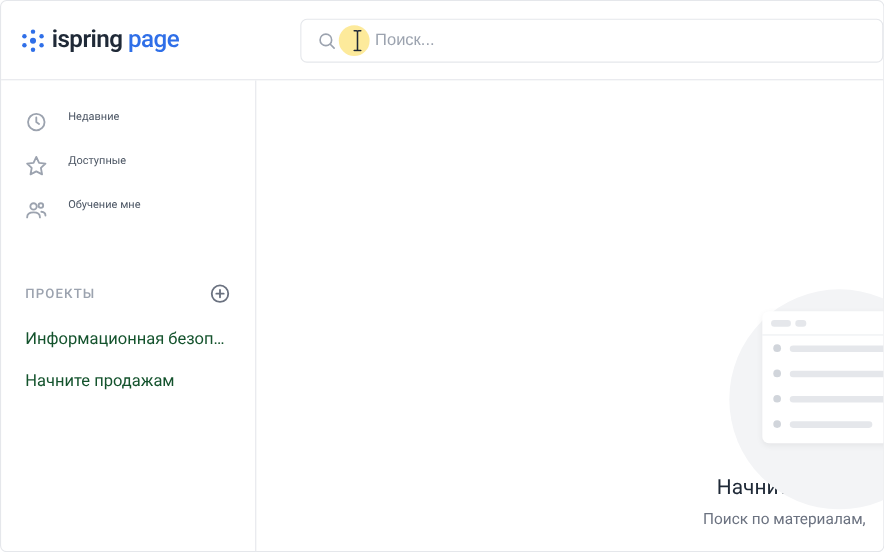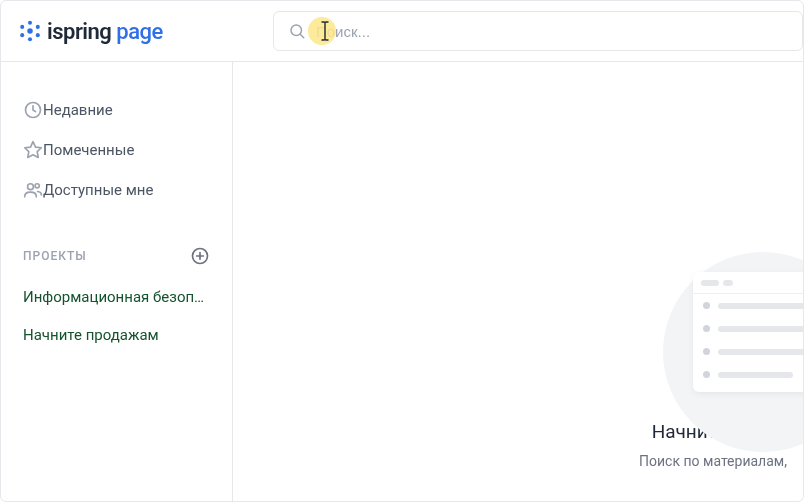--- a/index.html
+++ b/index.html
@@ -1,33 +1,33 @@
 <!DOCTYPE html>
 <html><head>
 <meta charset="utf-8">
 <style>
   * { box-sizing: border-box; margin: 0; padding: 0; }
   html, body { width: 804px; height: 502px; font-family: -apple-system, BlinkMacSystemFont, "Segoe UI", Roboto, Arial, sans-serif; background: #fff; overflow: hidden; }
   .app { display: flex; flex-direction: column; width: 100%; height: 100%; border: 1px solid #e5e7eb; border-radius: 6px; }
-  .topbar { display: flex; align-items: center; height: 61px; border-bottom: 1px solid #e5e7eb; }
+  .topbar { display: flex; align-items: center; height: 72px; border-bottom: 1px solid #e5e7eb; }
   .logo { width: 232px; display: flex; align-items: center; padding-left: 18px; gap: 6px; }
   .logo-mark { width: 22px; height: 22px; color: #2f6fe8; }
   .logo-text { font-size: 22px; font-weight: 600; letter-spacing: -0.5px; }
   .logo-ispring { color: #1f2937; }
   .logo-page { color: #2f6fe8; font-weight: 500; }
   .search-wrap { flex: 1; padding: 0 0 0 40px; display: flex; align-items: center; }
-  .search { flex: 1; display: flex; align-items: center; height: 40px; border: 1px solid #e5e7eb; border-radius: 6px; padding: 0 14px; position: relative; }
+  .search { flex: 1; display: flex; align-items: center; height: 40px; border: 1px solid #e5e7eb; border-radius: 6px; padding: 0 14px; position: relative; gap: 25px; }
   .search svg { color: #9ca3af; flex-shrink: 0; }
   .search input { flex: 1; border: none; outline: none; font-size: 15px; margin-left: 10px; color: #374151; background: transparent; }
   .search input::placeholder { color: #9ca3af; }
   .cursor-highlight { position: absolute; left: 34px; top: 50%; transform: translateY(-50%); width: 28px; height: 28px; background: #fde68a; border-radius: 50%; opacity: 0.85; pointer-events: none; }
   .text-cursor { position: absolute; left: 45px; top: 50%; transform: translateY(-50%); color: #374151; pointer-events: none; }
   .body { flex: 1; display: flex; overflow: hidden; }
   .sidebar { width: 232px; border-right: 1px solid #e5e7eb; padding: 28px 0 0 0; display: flex; flex-direction: column; }
-  .nav-item { display: flex; align-items: center; height: 40px; padding: 0 22px; gap: 0; color: #6b7280; cursor: pointer; font-size: 15px; }
+  .nav-item { display: flex; align-items: flex-start; height: 40px; padding: 0 22px; gap: 19px; color: #6b7280; cursor: pointer; font-size: 10px; }
   .nav-item svg { width: 20px; height: 20px; color: #9ca3af; flex-shrink: 0; }
   .nav-item span { color: #4b5563; }
   .section-header { display: flex; align-items: center; justify-content: space-between; padding: 0 22px; margin-top: 36px; margin-bottom: 12px; }
   .section-title { font-size: 12px; letter-spacing: 1px; color: #9ca3af; font-weight: 500; }
   .add-btn { color: #6b7280; cursor: pointer; display: flex; }
   .project-item { padding: 10px 22px; font-size: 15px; color: #14532d; cursor: pointer; white-space: nowrap; overflow: hidden; text-overflow: ellipsis; }
   .main { flex: 1; position: relative; overflow: hidden; }
   .empty-state { position: absolute; right: -40px; top: 200px; text-align: center; width: 260px; }
   .empty-illustration { width: 180px; height: 130px; margin: 0 auto 28px auto; position: relative; }
   .illus-circle { position: absolute; right: -60px; top: -10px; width: 200px; height: 200px; border-radius: 50%; background: #f3f4f6; }
@@ -81,30 +81,30 @@
         <svg viewBox="0 0 24 24" fill="none" stroke="currentColor" stroke-width="2" stroke-linecap="round">
             <circle cx="12" cy="12" r="9"></circle>
             <polyline points="12 7 12 12 15 14"></polyline>
           </svg>
         <span>Недавние</span>
       </div>
       <div class="nav-item">
         <svg viewBox="0 0 24 24" fill="none" stroke="currentColor" stroke-width="2" stroke-linejoin="round">
             <polygon points="12 2 15 8.5 22 9.3 17 14 18.3 21 12 17.8 5.7 21 7 14 2 9.3 9 8.5 12 2"></polygon>
           </svg>
-        <span>Помеченные</span>
+        <span>Доступные</span>
       </div>
       <div class="nav-item">
         <svg viewBox="0 0 24 24" fill="none" stroke="currentColor" stroke-width="2" stroke-linecap="round">
             <circle cx="9" cy="8" r="3.5"></circle>
             <path d="M2 20c0-3.5 3-5.5 7-5.5s7 2 7 5.5"></path>
             <circle cx="17" cy="7" r="2.5"></circle>
             <path d="M22 18c0-2.5-2-4-4.5-4.2"></path>
           </svg>
-        <span>Доступные мне</span>
+        <span>Обучение мне</span>
       </div>
 
       <div class="section-header">
         <div class="section-title">ПРОЕКТЫ</div>
         <div class="add-btn">
           <svg width="20" height="20" viewBox="0 0 24 24" fill="none" stroke="currentColor" stroke-width="2" stroke-linecap="round">
               <circle cx="12" cy="12" r="9"></circle>
               <line x1="12" y1="8" x2="12" y2="16"></line>
               <line x1="8" y1="12" x2="16" y2="12"></line>
             </svg>

